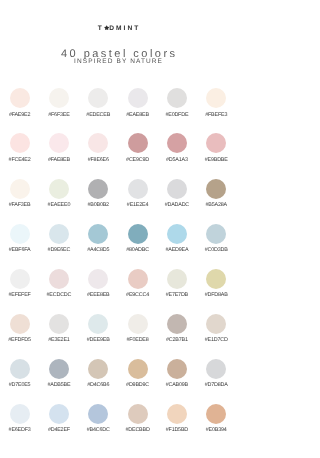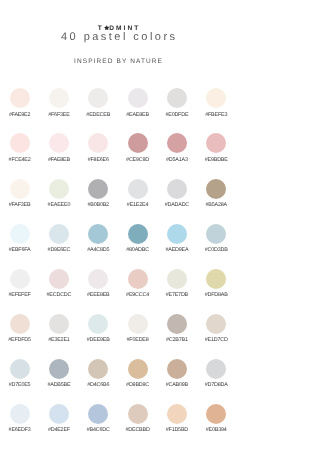--- a/index.html
+++ b/index.html
@@ -26,21 +26,21 @@
     padding-left:2.05px;
   }
   .brand .star{
     display:inline-block;
     width:5.4px;height:5.6px;
     position:relative;top:1.0px;
     vertical-align:baseline;
   }
   .brand .star svg{display:block;width:5.4px;height:5.6px;}
   .title{
-    position:absolute;left:0;right:0;top:30px;
+    position:absolute;left:0;right:0;top:47px;
     height:14px;line-height:14px;
     text-align:center;
     font-size:11.0px;
     letter-spacing:2.47px;
     padding-left:2.47px;
     color:#5d5d5d;
     font-weight:400;
   }
   .subtitle{
     position:absolute;left:0;right:0;top:57.8px;

